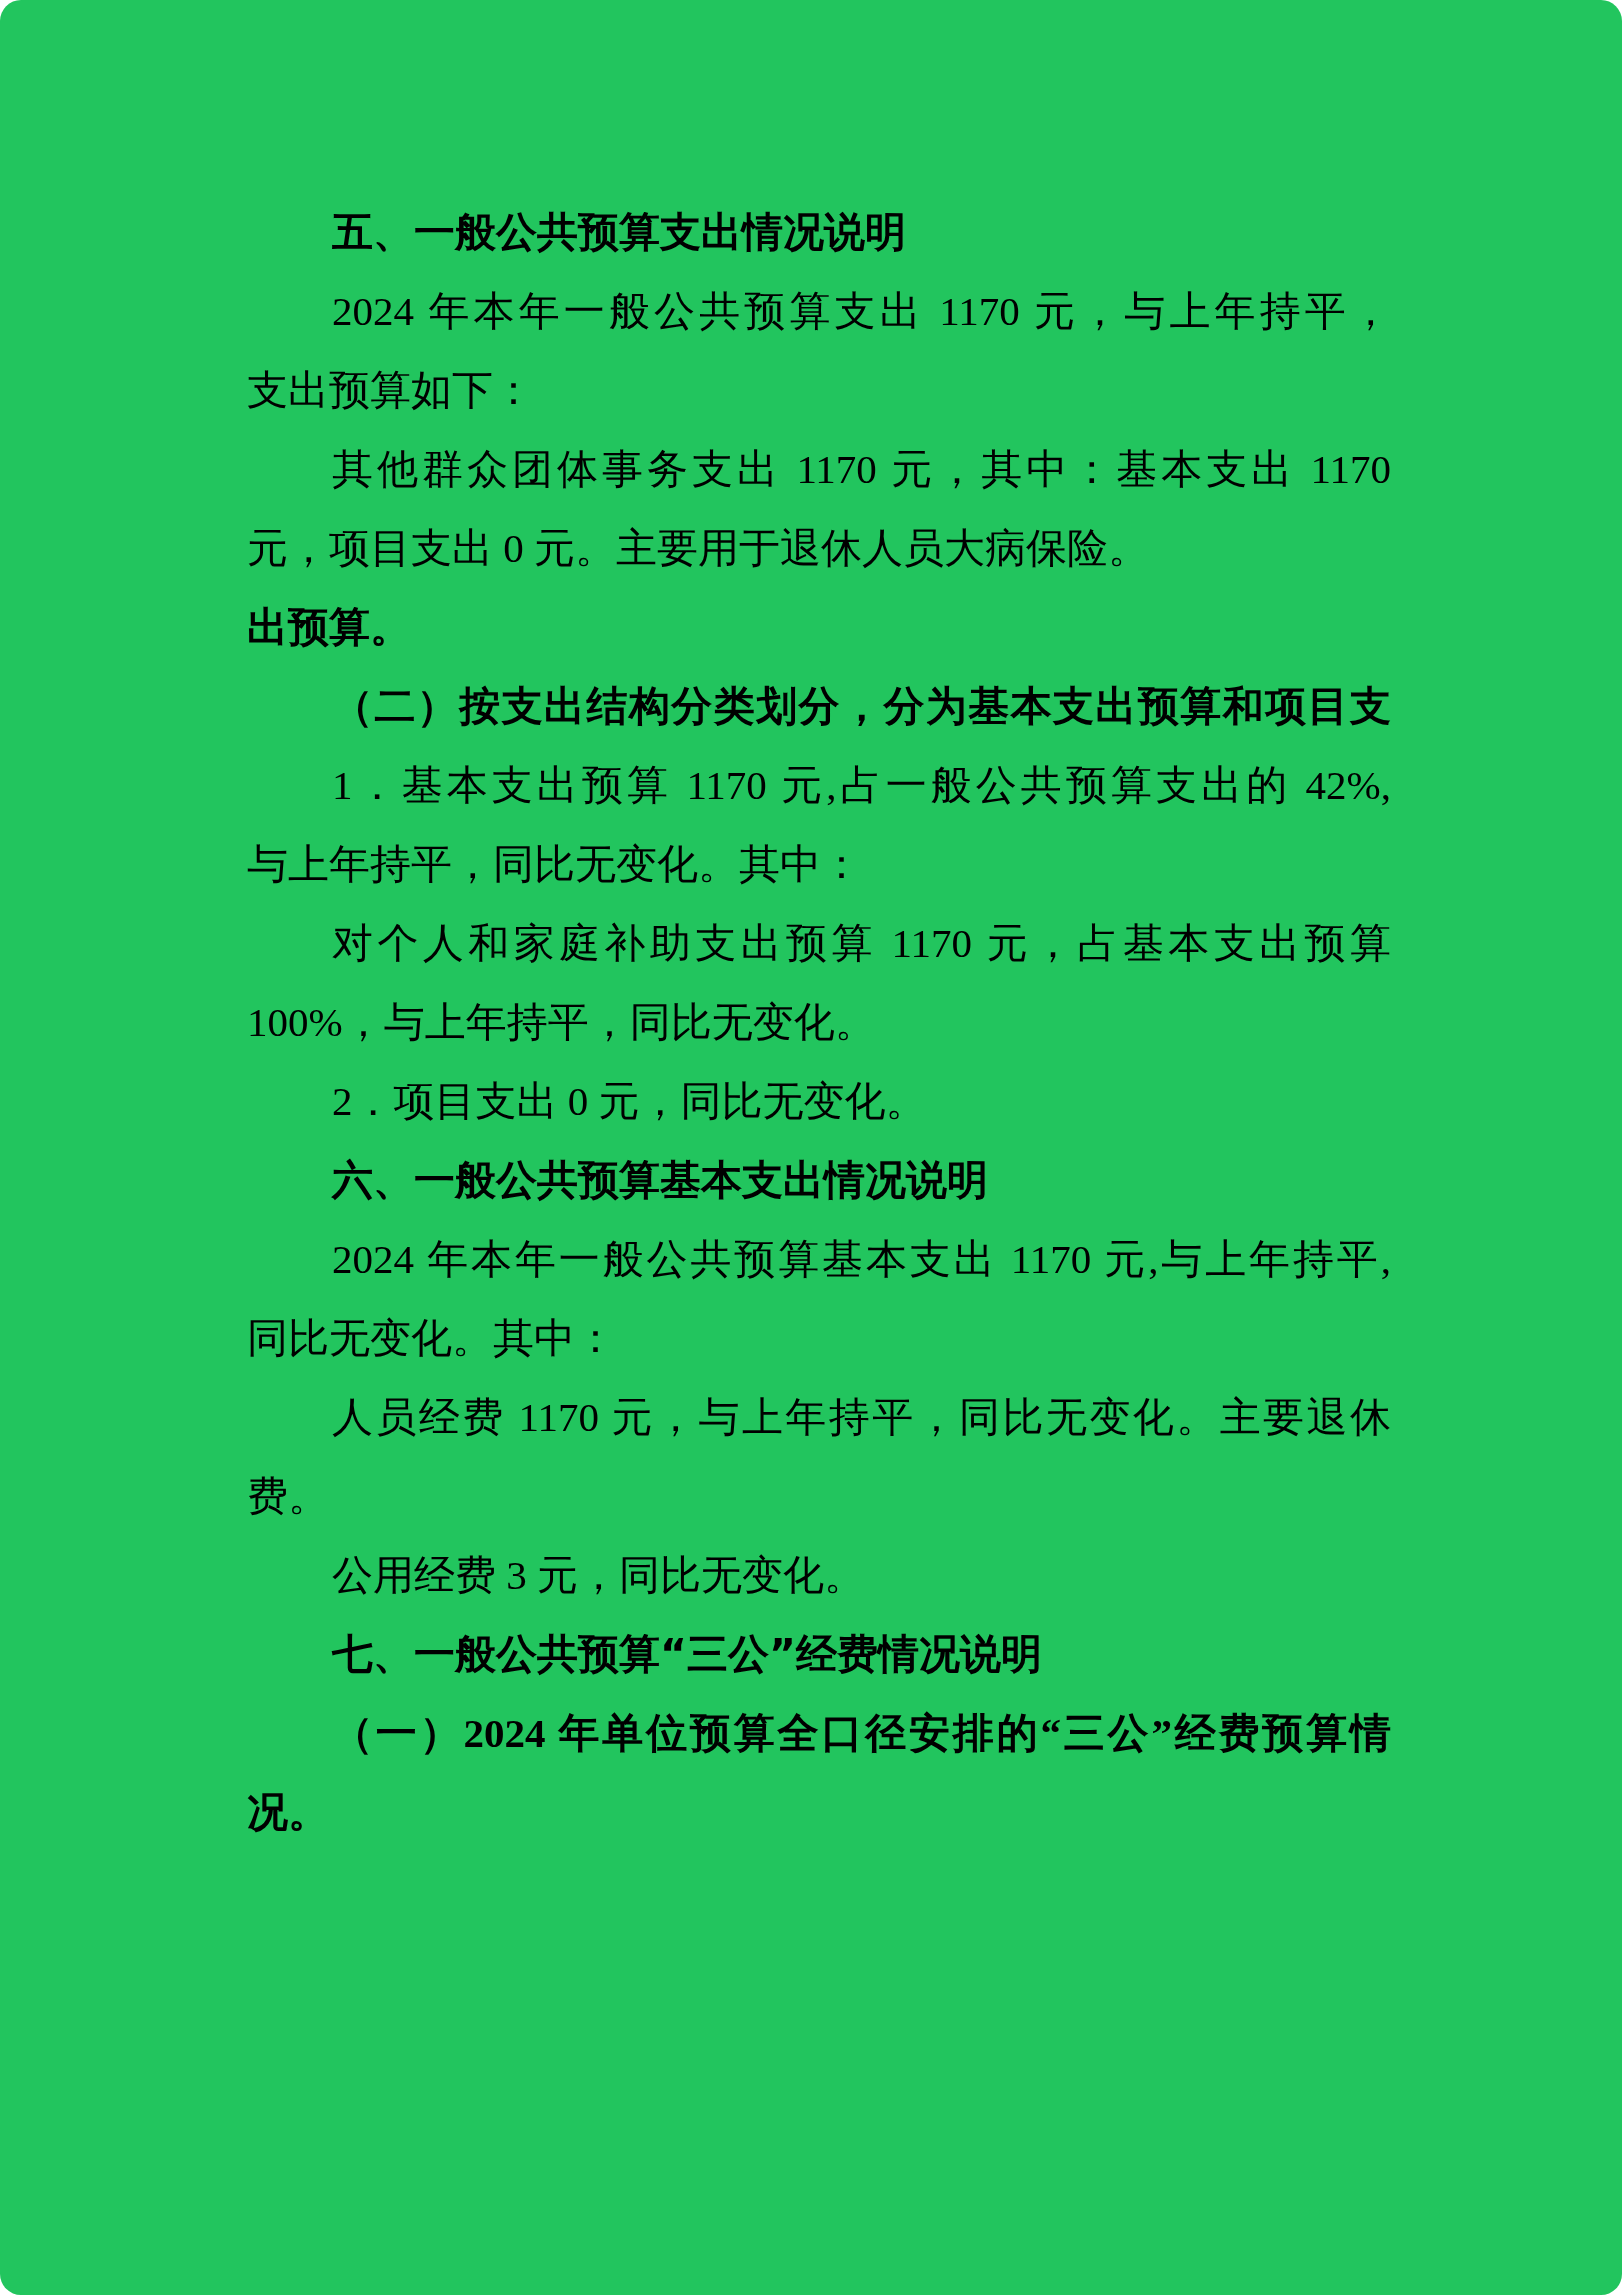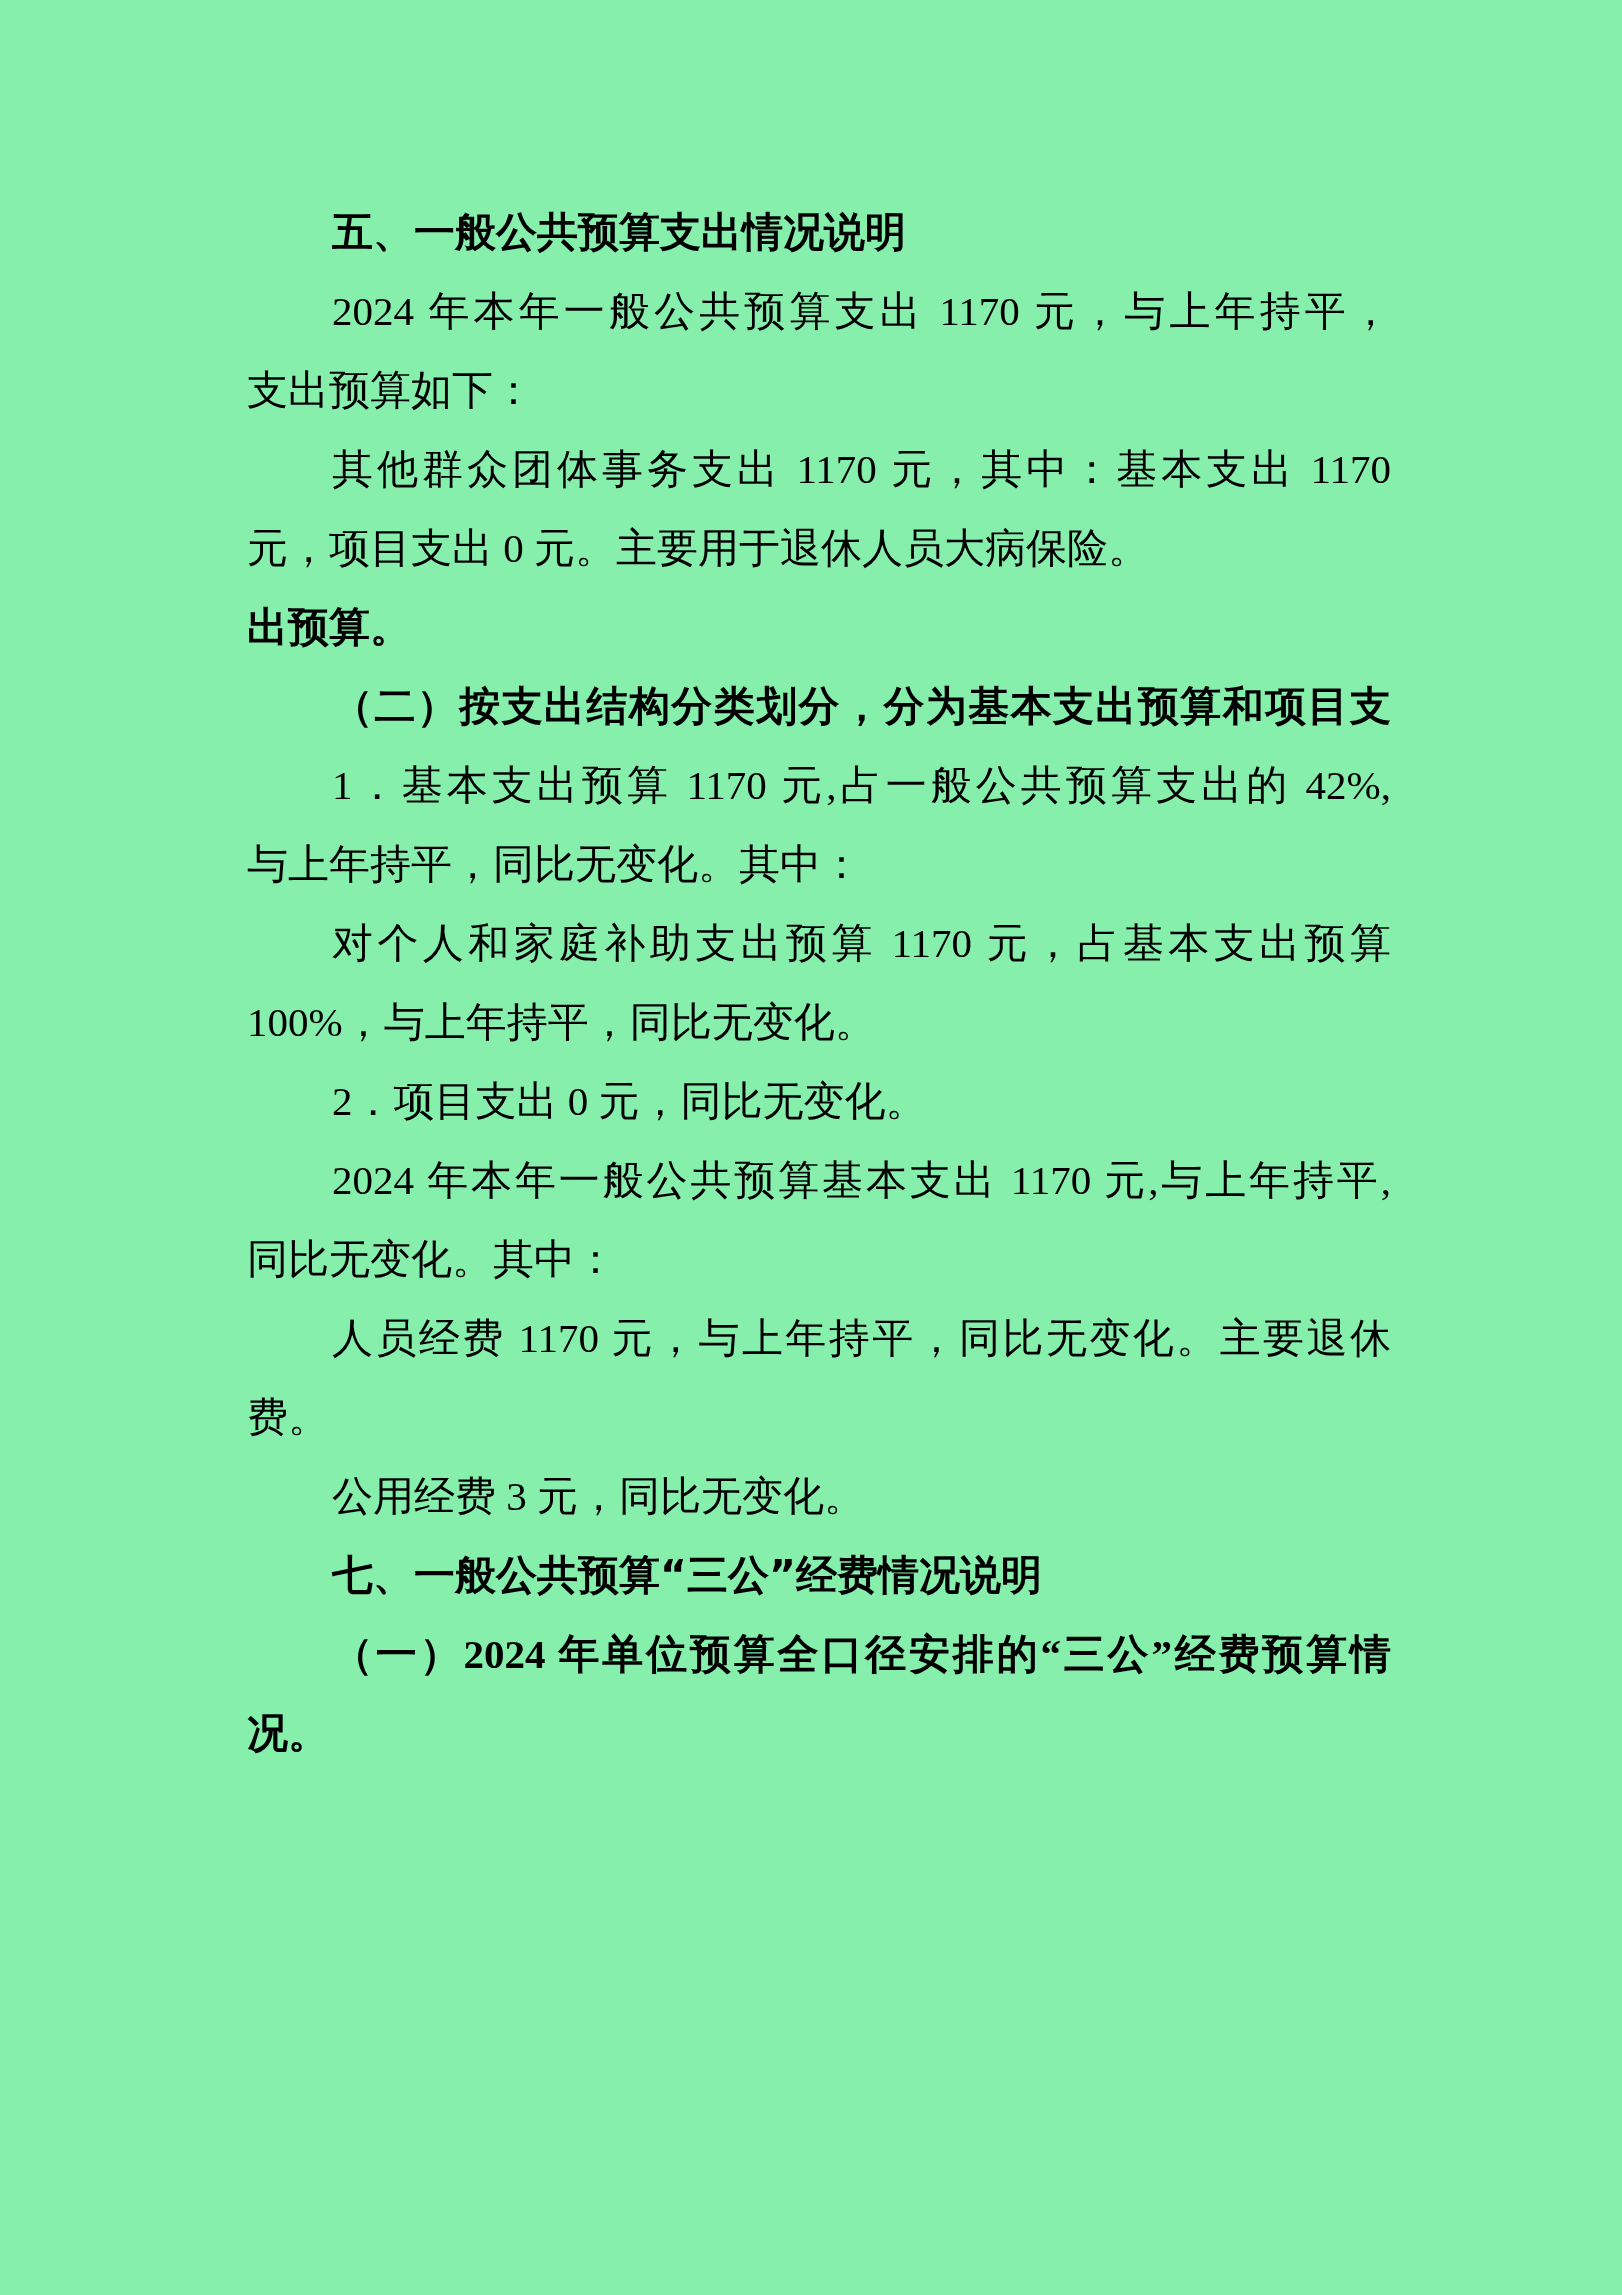--- a/index.html
+++ b/index.html
@@ -34,34 +34,35 @@
     font-family: "DejaVu Sans", "Liberation Sans", sans-serif;
     font-weight: 700;
   }
   .line.h2 {
     font-weight: 700;
   }
 </style>
 </head>
 <body>
 
-<div class="page" style="background: #86efac;">
+<div class="page" style="background: #22c55e; border-radius: 21px;">
   <div class="doc" id="doc" style="color: rgb(0, 0, 0);">
       <div class="line h1 indent">五、一般公共预算支出情况说明</div>
       <div class="line body indent fill">2024 年本年一般公共预算支出 1170 元，与上年持平，</div>
       <div class="line body">支出预算如下：</div>
       <div class="line body indent fill">其他群众团体事务支出 1170 元，其中：基本支出 1170</div>
       <div class="line body">元，项目支出 0 元。主要用于退休人员大病保险。</div>
       <div class="line h2">出预算。</div>
       <div class="line h2 indent fill">（二）按支出结构分类划分，分为基本支出预算和项目支</div>
       <div class="line body indent fill">1．基本支出预算 1170 元,占一般公共预算支出的 42%,</div>
       <div class="line body">与上年持平，同比无变化。其中：</div>
       <div class="line body indent fill">对个人和家庭补助支出预算 1170 元，占基本支出预算</div>
       <div class="line body">100%，与上年持平，同比无变化。</div>
       <div class="line body indent">2．项目支出 0 元，同比无变化。</div>
+      <div class="line h1 indent">六、一般公共预算基本支出情况说明</div>
       <div class="line body indent fill">2024 年本年一般公共预算基本支出 1170 元,与上年持平,</div>
       <div class="line body">同比无变化。其中：</div>
       <div class="line body indent fill">人员经费 1170 元，与上年持平，同比无变化。主要退休</div>
       <div class="line body">费。</div>
       <div class="line body indent">公用经费 3 元，同比无变化。</div>
       <div class="line h1 indent">七、一般公共预算“三公”经费情况说明</div>
       <div class="line h2 indent fill">（一）2024 年单位预算全口径安排的“三公”经费预算情</div>
       <div class="line h2">况。</div>
     </div>
 </div>

